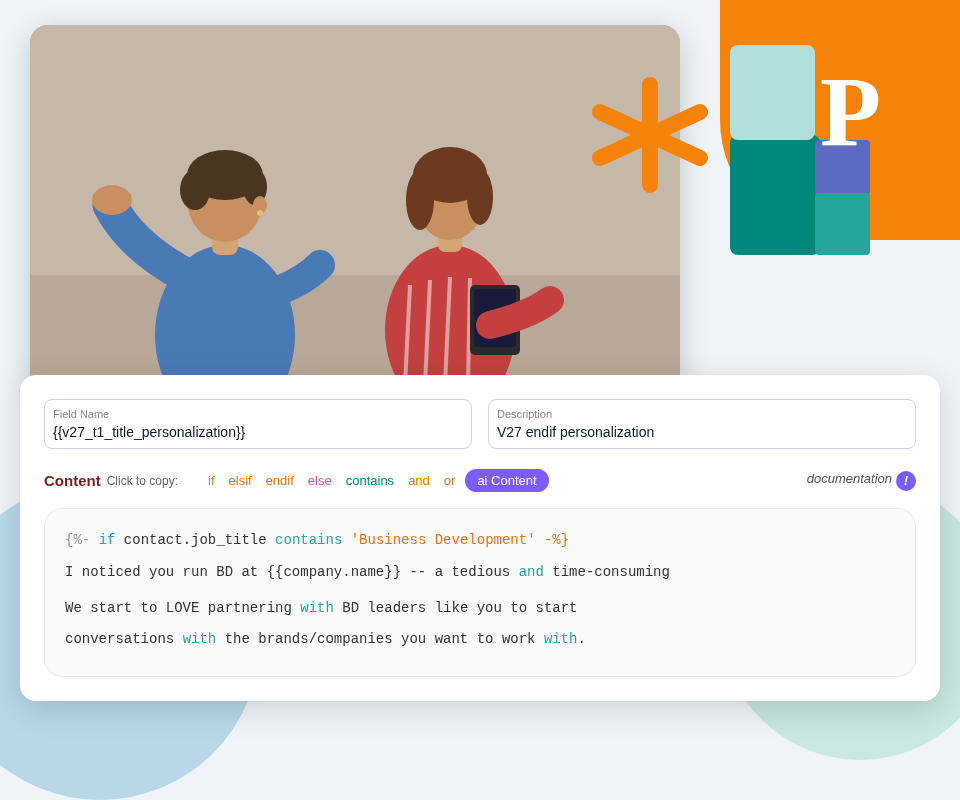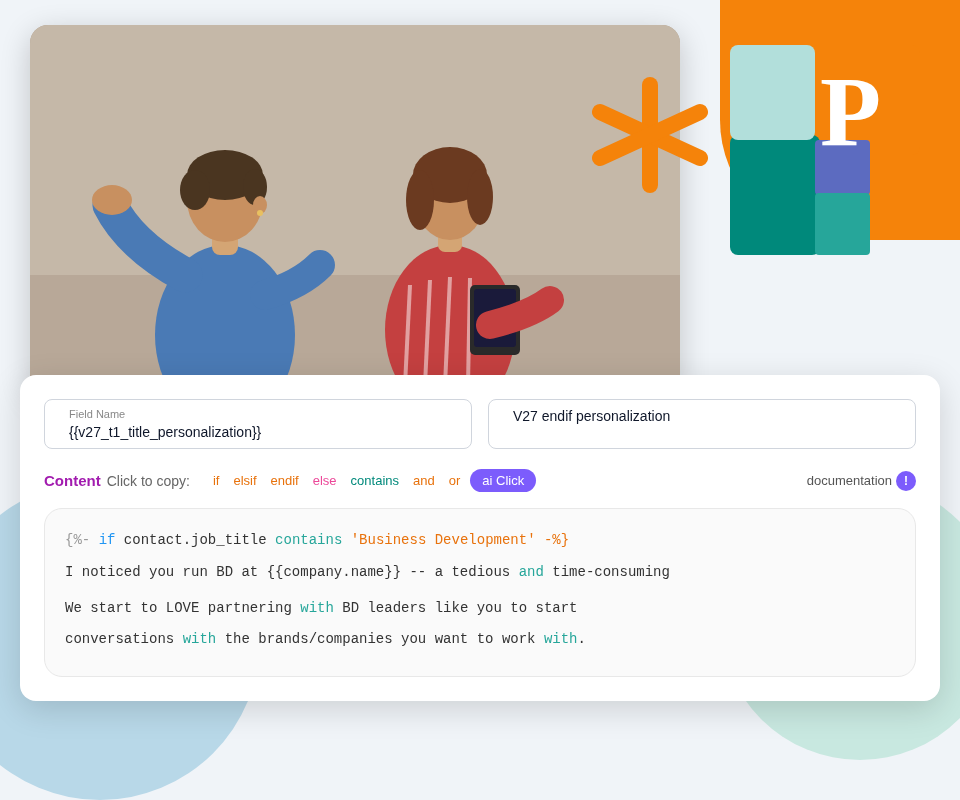--- a/index.html
+++ b/index.html
@@ -49,21 +49,21 @@
     .input-row {
       display: flex;
       gap: 16px;
       margin-bottom: 20px;
     }
 
     .input-group {
       flex: 1;
       border: 1.5px solid #d0d5dd;
       border-radius: 8px;
-      padding: 8px 24px;
+      padding: 8px 8px;
     }
 
     .input-label {
       font-size: 11px;
       color: #888;
       display: block;
       margin-bottom: 4px;
     }
 
     .input-value {
@@ -76,27 +76,27 @@
       display: flex;
       align-items: center;
       gap: 6px;
       margin-bottom: 16px;
       flex-wrap: wrap;
     }
 
     .content-label {
       font-size: 15px;
       font-weight: 700;
-      color: #a21caf;
+      color: #7f1d1d;
     }
 
     .click-to-copy {
-      font-size: 14px;
+      font-size: 12px;
       color: #666;
-      margin-right: 13px;
+      margin-right: 20px;
     }
 
     .tag {
       font-size: 13px;
       font-weight: 500;
       padding: 2px 4px;
       border-radius: 3px;
       cursor: pointer;
     }
 
@@ -111,25 +111,26 @@
       border-radius: 20px;
       padding: 4px 12px;
       font-size: 13px;
       font-weight: 500;
       cursor: pointer;
     }
 
     .documentation-link {
       margin-left: auto;
       display: flex;
-      align-items: center;
+      align-items: flex-start;
       gap: 4px;
       font-size: 13px;
       color: #555;
       cursor: pointer;
+      font-style: italic;
     }
 
     .doc-icon {
       width: 20px;
       height: 20px;
       background: #7c5cfc;
       border-radius: 50%;
       display: flex;
       align-items: center;
       justify-content: center;
@@ -269,35 +270,36 @@
   </div>
 
   <div class="form-card" style="margin-top:-20px; position:relative; z-index:30;">
 
     <div class="input-row">
       <div class="input-group">
         <span class="input-label">Field Name</span>
         <div class="input-value">{{v27_t1_title_personalization}}</div>
       </div>
       <div class="input-group">
+        <span class="input-label">Description</span>
         <div class="input-value">V27 endif personalization</div>
       </div>
     </div>
 
     <div class="content-bar">
       <span class="content-label">Content</span>
       <span class="click-to-copy">Click to copy:</span>
       <span class="tag tag-orange">if</span>
       <span class="tag tag-orange">elsif</span>
       <span class="tag tag-orange">endif</span>
       <span class="tag tag-green">else</span>
       <span class="tag tag-teal">contains</span>
       <span class="tag tag-orange">and</span>
       <span class="tag tag-orange">or</span>
-      <button class="ai-helper-btn">ai Click</button>
+      <button class="ai-helper-btn">ai Content</button>
       <div class="documentation-link">
         <span>documentation</span>
         <div class="doc-icon">!</div>
       </div>
     </div>
 
     <div class="code-block">
       <div class="code-line">
         <span class="c-tag">{%-</span>
         <span class="c-keyword"> if </span>

